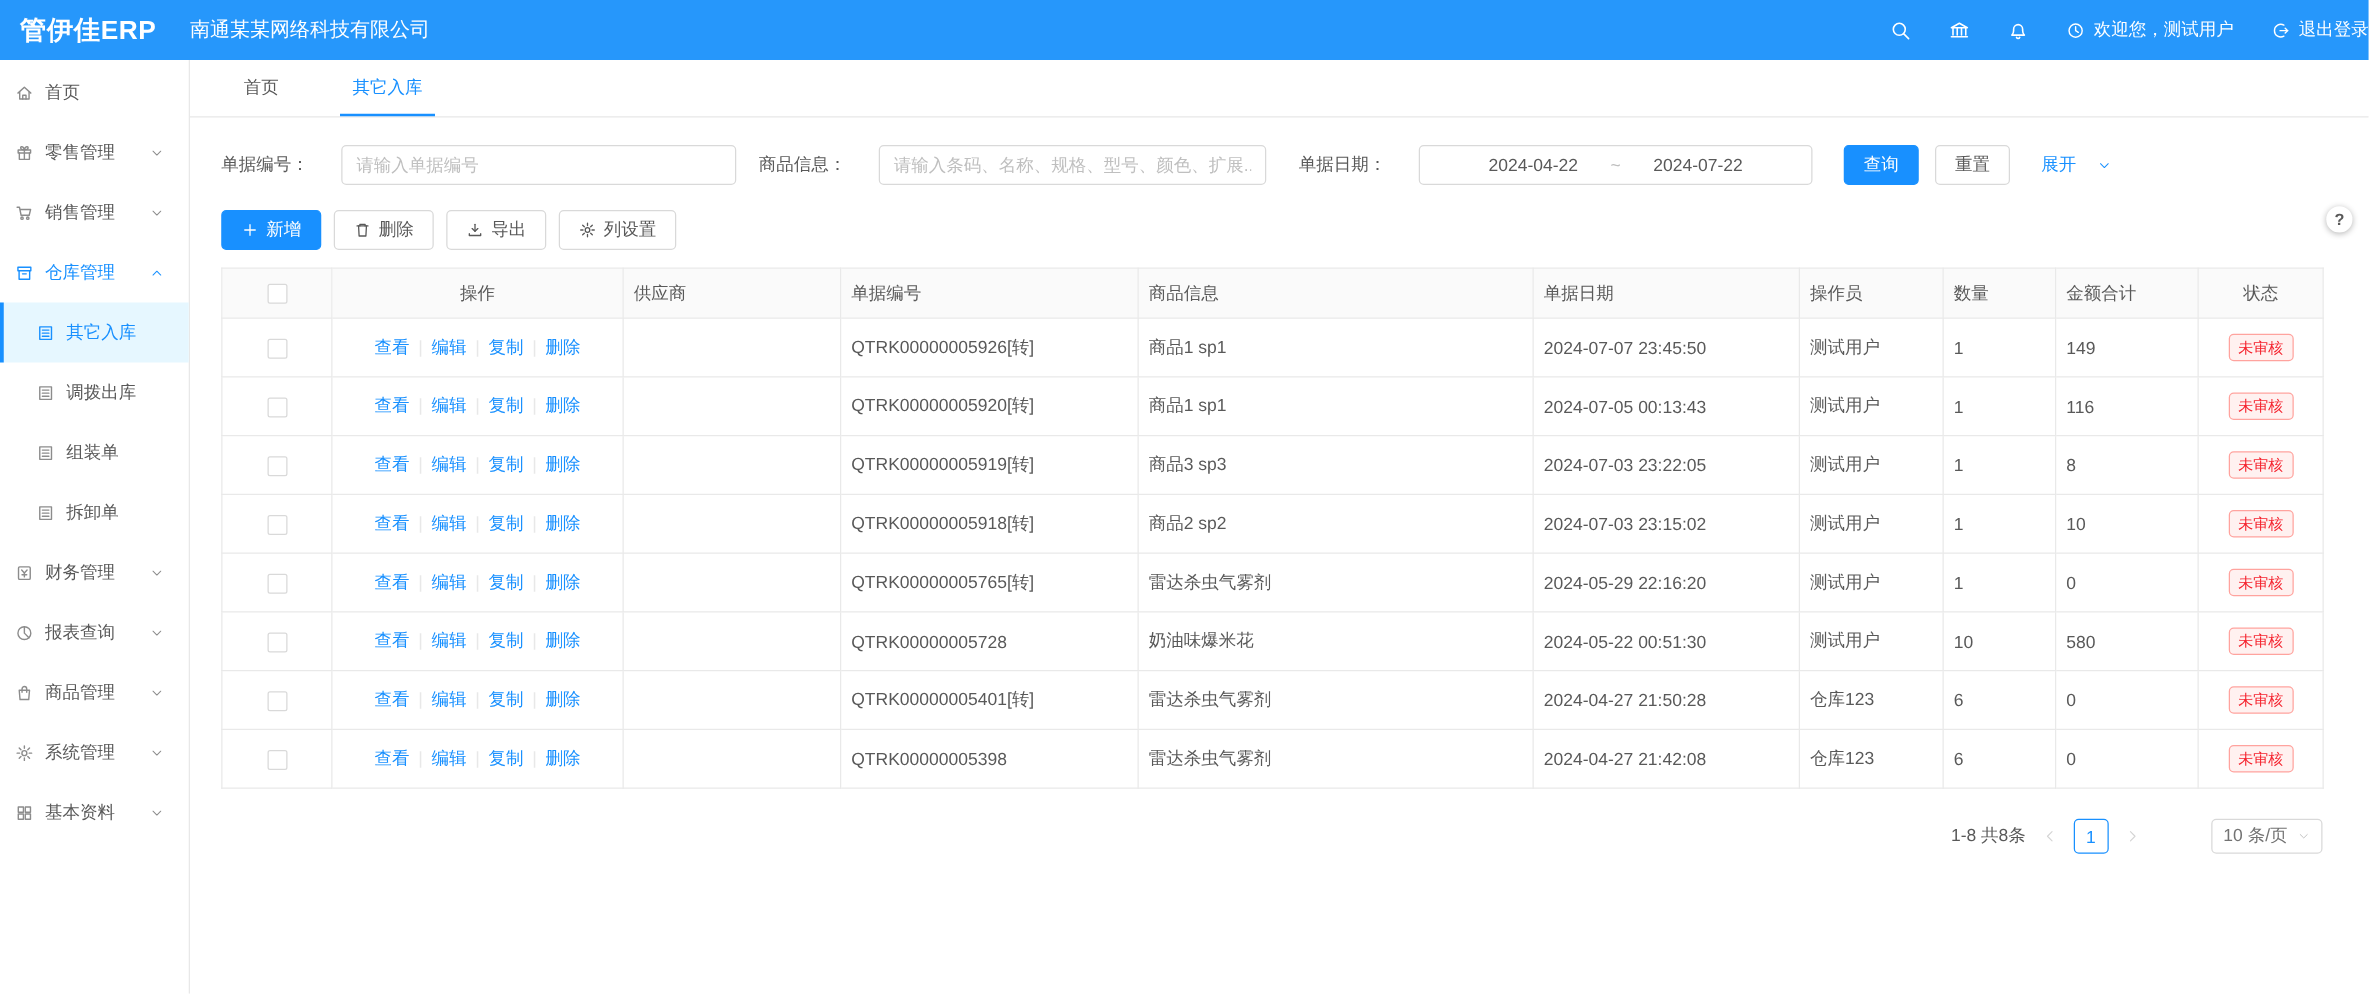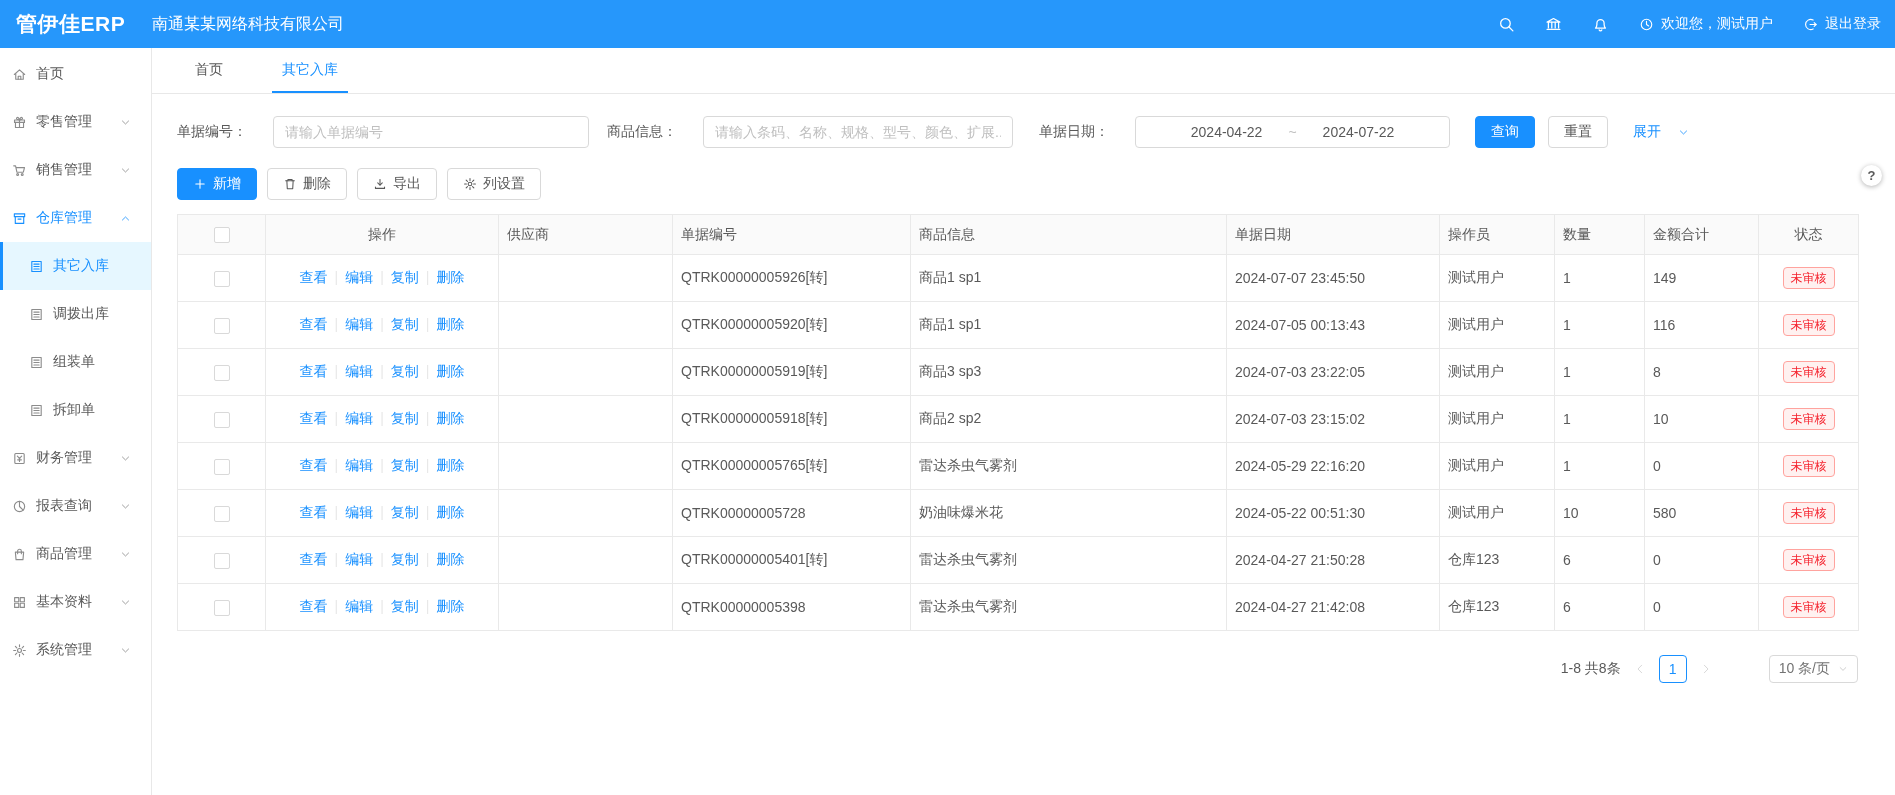--- a/index.html
+++ b/index.html
@@ -7,21 +7,21 @@
   body {
     font-family: "Liberation Sans", "DejaVu Sans", sans-serif;
     font-size: 14px; color: #595959; background: #fff;
   }
   .app { display: flex; flex-direction: column; width: 1895px; height: 795px; }
 
   
   .topbar { flex: 0 0 48px; background: #2697fb; color: #fff; display: flex; align-items: center; }
   .logo { width: 138px; padding-left: 16px; font-size: 21px; font-weight: 700; letter-spacing: .5px; white-space: nowrap; }
   .company { font-size: 16px; margin-left: 14px; white-space: nowrap; }
-  .top-right { margin-left: auto; display: flex; align-items: center; gap: 30px; padding-right: 14px; }
+  .top-right { margin-left: auto; display: flex; align-items: center; gap: 30px; }
   .top-group { display: inline-flex; align-items: center; gap: 7px; cursor: pointer; white-space: nowrap; }
   .ticn { font-size: 17px; display: inline-flex; cursor: pointer; }
 
   
   [data-icon] svg { width: 1em; height: 1em; fill: none; stroke: currentColor; stroke-width: 1.2;
     stroke-linecap: round; stroke-linejoin: round; display: block; }
   .icn { display: inline-flex; font-size: 16px; }
 
   
   .layout { display: flex; flex: 1; min-height: 0; }
@@ -275,43 +275,43 @@
             </svg>
           </span>
           <span class="lbl">商品管理</span>
           <span class="icn chev" data-icon="chevdown">
             <svg viewBox="0 0 16 16">
               <path d="M3.5 5.8 8 10.2l4.5-4.4"></path>
             </svg>
           </span>
         </div>
         <div class="side-item">
+          <span class="icn" data-icon="gear">
+            <svg viewBox="0 0 16 16">
+              <circle cx="8" cy="8" r="2.1"></circle>
+              <path d="M8 1.8v2.1M8 12.1v2.1M1.8 8h2.1M12.1 8h2.1M3.6 3.6l1.5 1.5M10.9 10.9l1.5 1.5M12.4 3.6l-1.5 1.5M5.1 10.9l-1.5 1.5"></path>
+            </svg>
+          </span>
+          <span class="lbl">系统管理</span>
+          <span class="icn chev" data-icon="chevdown">
+            <svg viewBox="0 0 16 16">
+              <path d="M3.5 5.8 8 10.2l4.5-4.4"></path>
+            </svg>
+          </span>
+        </div>
+        <div class="side-item">
           <span class="icn" data-icon="grid">
             <svg viewBox="0 0 16 16">
               <rect x="2.8" y="2.8" width="4.4" height="4.4"></rect>
               <rect x="8.8" y="2.8" width="4.4" height="4.4"></rect>
               <rect x="2.8" y="8.8" width="4.4" height="4.4"></rect>
               <rect x="8.8" y="8.8" width="4.4" height="4.4"></rect>
             </svg>
           </span>
           <span class="lbl">基本资料</span>
-          <span class="icn chev" data-icon="chevdown">
-            <svg viewBox="0 0 16 16">
-              <path d="M3.5 5.8 8 10.2l4.5-4.4"></path>
-            </svg>
-          </span>
-        </div>
-        <div class="side-item">
-          <span class="icn" data-icon="gear">
-            <svg viewBox="0 0 16 16">
-              <circle cx="8" cy="8" r="2.1"></circle>
-              <path d="M8 1.8v2.1M8 12.1v2.1M1.8 8h2.1M12.1 8h2.1M3.6 3.6l1.5 1.5M10.9 10.9l1.5 1.5M12.4 3.6l-1.5 1.5M5.1 10.9l-1.5 1.5"></path>
-            </svg>
-          </span>
-          <span class="lbl">系统管理</span>
           <span class="icn chev" data-icon="chevdown">
             <svg viewBox="0 0 16 16">
               <path d="M3.5 5.8 8 10.2l4.5-4.4"></path>
             </svg>
           </span>
         </div>
       </aside>
 
     <main class="main">
 

